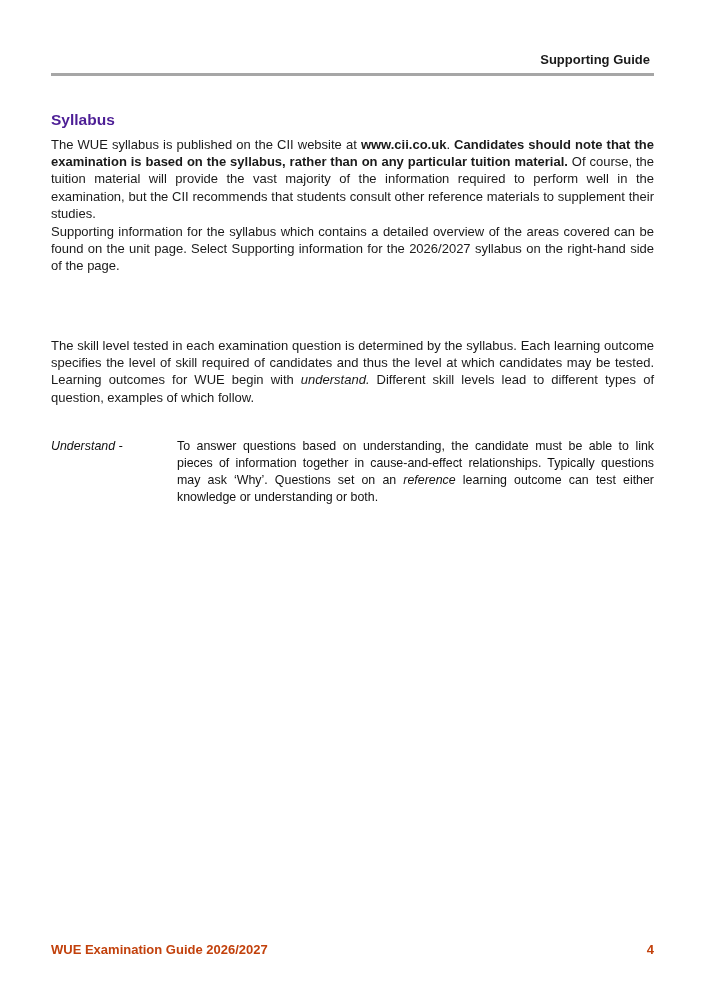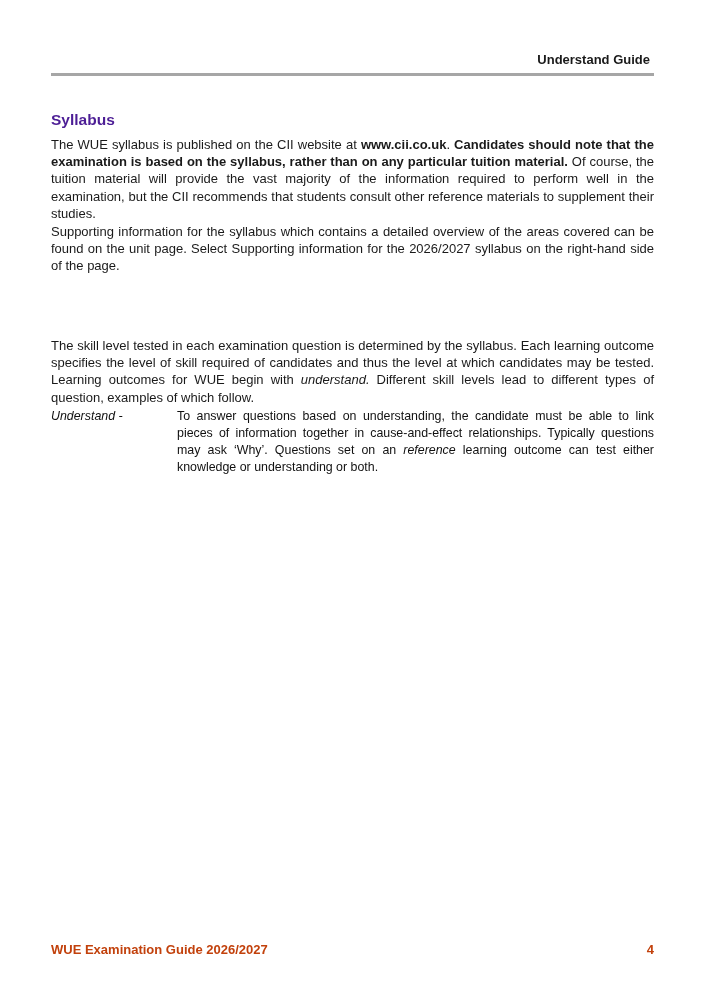--- a/index.html
+++ b/index.html
@@ -17,33 +17,33 @@
     }
     .section { position: absolute; left: 51px; width: 603px; }
     .section h2 {
       margin: 0 0 7px 0; font-size: 15.5px; font-weight: bold; color: #4c1d95;
     }
     .section p {
       margin: 0; font-size: 13px; line-height: 17.2px;
       text-align: justify; color: #1a1a1a;
     }
     .section p + p { margin-top: 1px; }
-    .def-row { display: flex; margin-top: 2px; font-size: 12.4px; line-height: 17.2px; }
+    .def-row { display: flex; margin-top: 32px; font-size: 12.4px; line-height: 17.2px; }
     .def-term { width: 126px; flex: none; font-style: italic; }
     .def-body { flex: 1; text-align: justify; }
     .footer {
       position: absolute; left: 51px; right: 53px; top: 942px;
       display: flex; justify-content: space-between;
       font-size: 13px; font-weight: bold; color: #c2410c;
     }
   </style>
 </head>
 <body>
 
-<div class="header-title">Understand Guide</div>
+<div class="header-title">Supporting Guide</div>
 <div class="header-rule"></div>
 
 <div class="section" style="top:111px;">
   <h2>Syllabus</h2>
   <p><span>The WUE syllabus is published on the CII website at </span><b>www.cii.co.uk</b><span>.  </span><b>Candidates should note that the examination is based on the syllabus, rather than on any particular tuition material.</b><span>  Of course, the tuition material will provide the vast majority of the information required to perform well in the examination, but the CII recommends that students consult other reference materials to supplement their studies.</span></p>
   <p>Supporting information for the syllabus which contains a detailed overview of the areas covered can be found on the unit page.  Select Supporting information for the 2026/2027 syllabus on the right-hand side of the page.</p>
 </div>
 
 <div class="section" style="top:337px;">
   <p><span>The skill level tested in each examination question is determined by the syllabus.  Each learning outcome specifies the level of skill required of candidates and thus the level at which candidates may be tested.  Learning outcomes for WUE begin with </span><i>understand.</i><span>  Different skill levels lead to different types of question, examples of which follow.</span></p>

